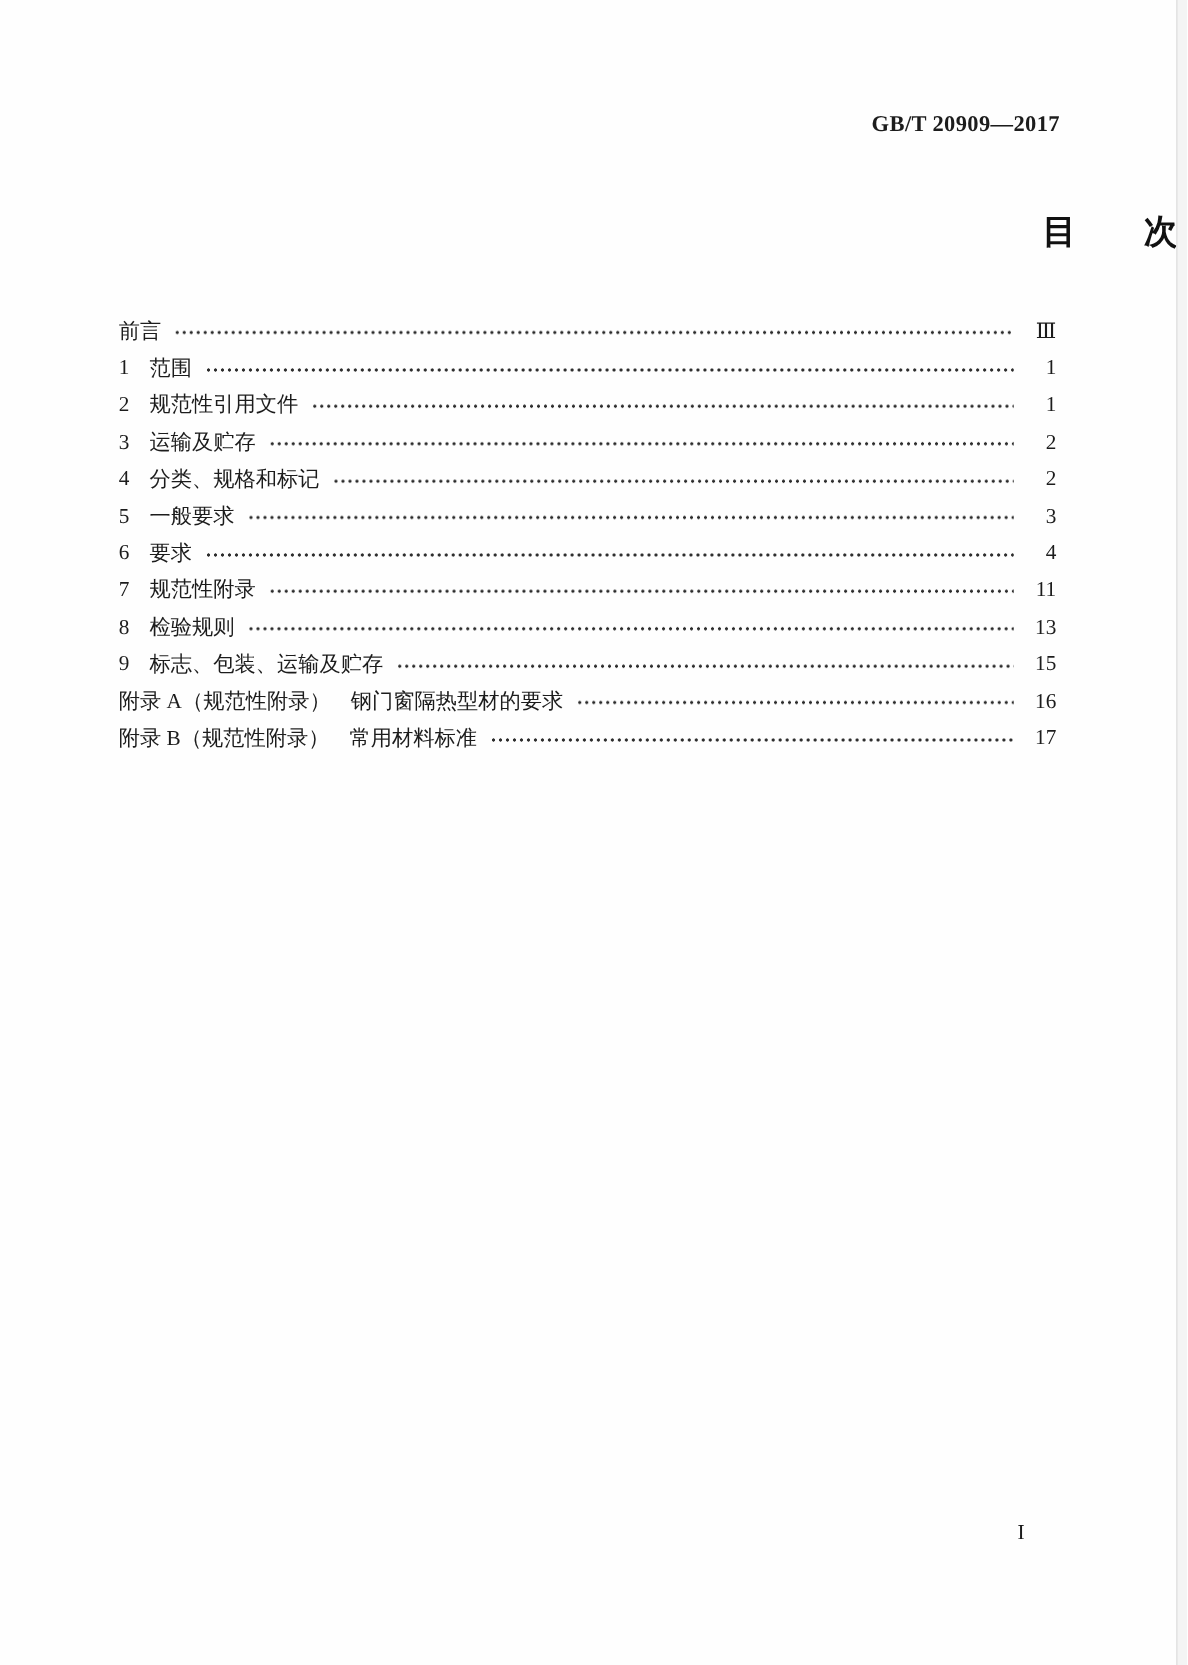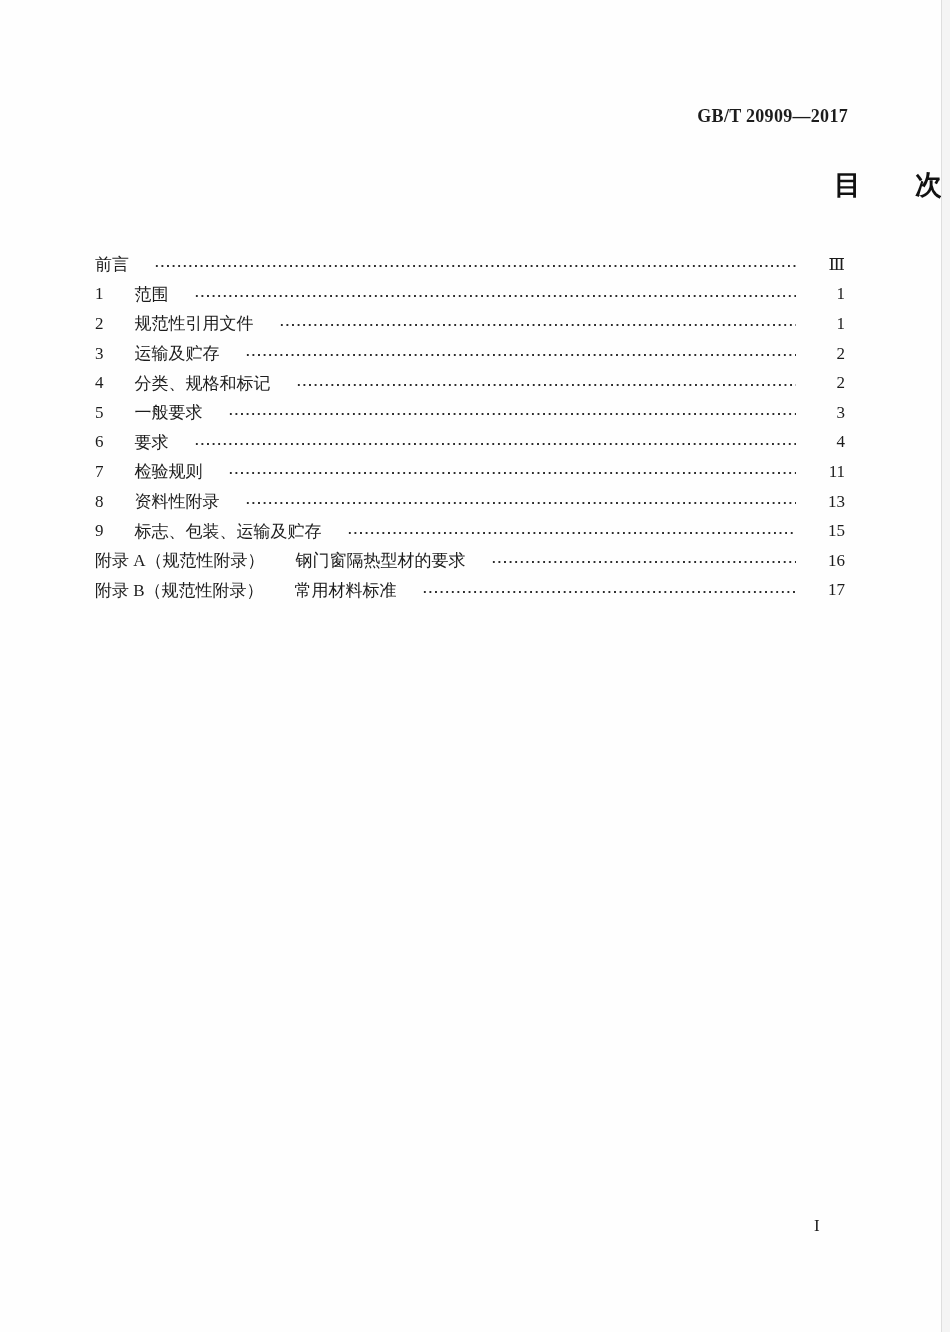--- a/index.html
+++ b/index.html
@@ -21,21 +21,21 @@
     position: absolute;
     top: 0;
     right: 0;
     width: 8px;
     height: 100%;
     background: #f4f4f4;
     border-left: 1px solid #dedede;
   }
   .doc-header {
     position: absolute;
-    top: 106px;
+    top: 89px;
     right: 102px;
     font-size: 18px;
     font-weight: bold;
     letter-spacing: 0.3px;
     white-space: nowrap;
   }
   .doc-title {
     position: absolute;
     top: 167px;
     left: 0;
@@ -52,21 +52,20 @@
     top: 250px;
     left: 95px;
     width: 750px;
   }
   .toc-row {
     display: flex;
     align-items: center;
     height: 29.6px;
     font-size: 17px;
     white-space: nowrap;
-    gap: 15px;
   }
   .toc-num {
     margin-right: 16px;
     flex: 0 0 auto;
   }
   .toc-num:empty { display: none; }
   .toc-title {
     flex: 0 0 auto;
   }
   .leader {
@@ -145,28 +144,28 @@
 
   <div class="toc-row">
     <span class="toc-num">6</span>
     <span class="toc-title">要求</span>
     <span class="leader"></span>
     <span class="toc-page">4</span>
   </div>
 
   <div class="toc-row">
     <span class="toc-num">7</span>
-    <span class="toc-title">检验规则</span>
+    <span class="toc-title">规范性附录</span>
     <span class="leader"></span>
     <span class="toc-page">11</span>
   </div>
 
   <div class="toc-row">
     <span class="toc-num">8</span>
-    <span class="toc-title">资料性附录</span>
+    <span class="toc-title">检验规则</span>
     <span class="leader"></span>
     <span class="toc-page">13</span>
   </div>
 
   <div class="toc-row">
     <span class="toc-num">9</span>
     <span class="toc-title">标志、包装、运输及贮存</span>
     <span class="leader"></span>
     <span class="toc-page">15</span>
   </div>

